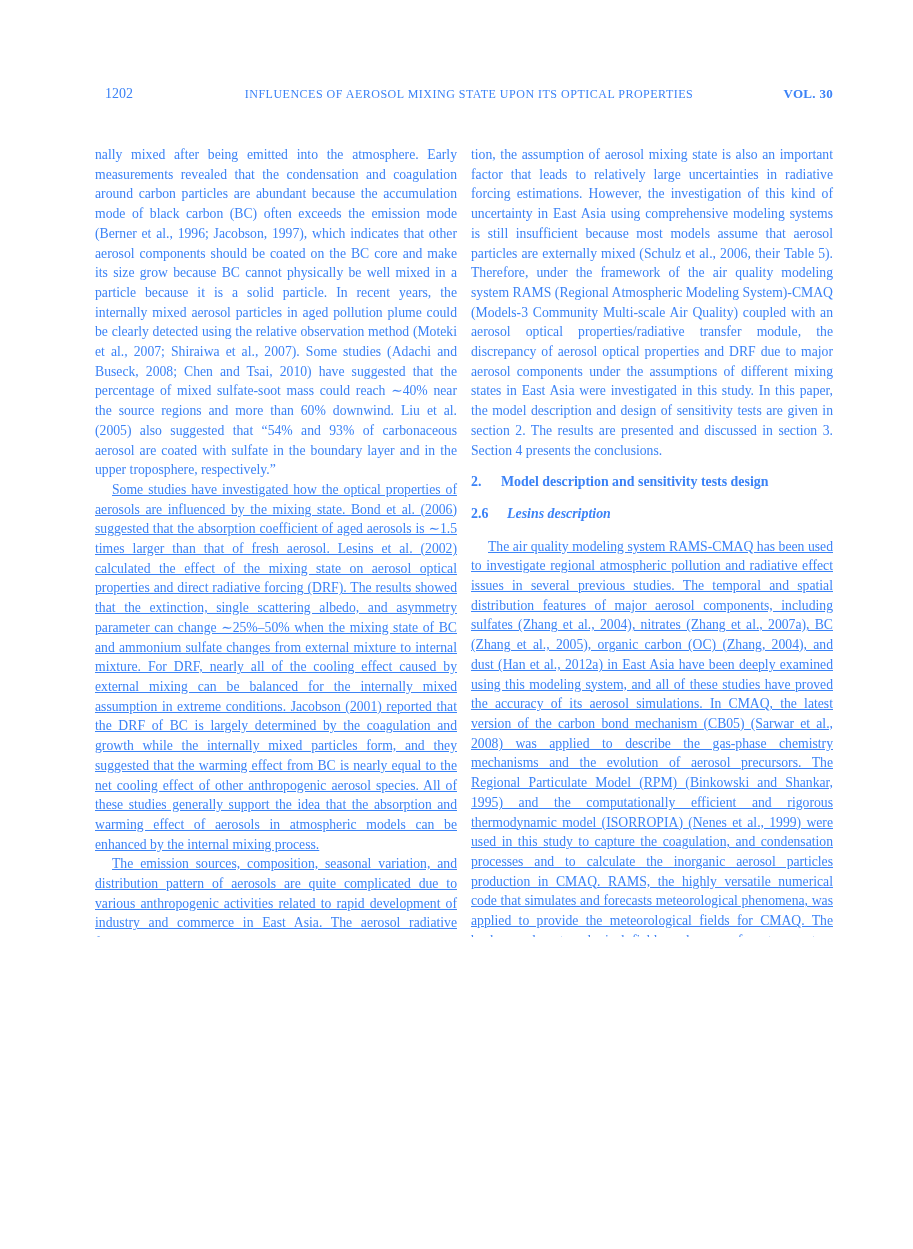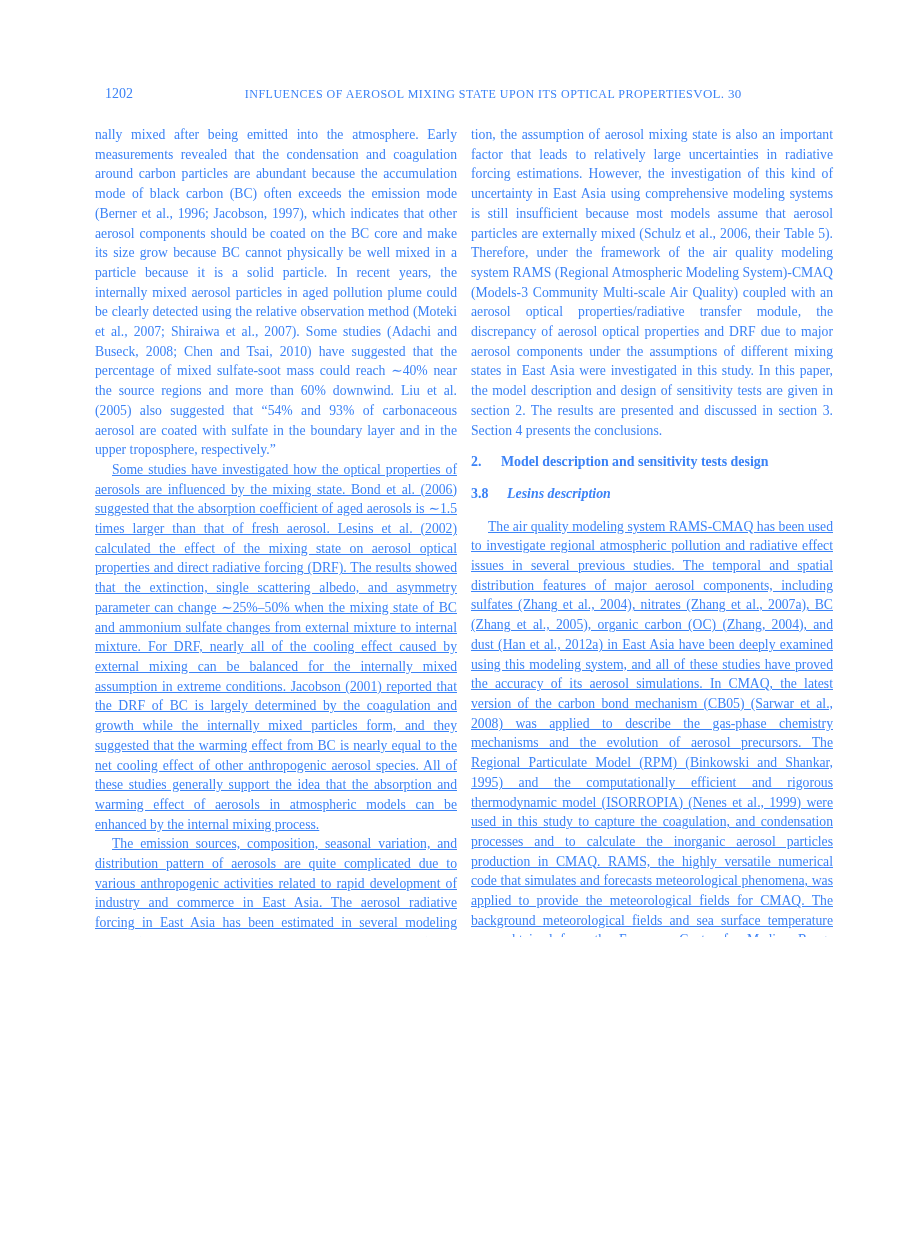--- a/index.html
+++ b/index.html
@@ -32,33 +32,36 @@
   .running-header .hdr-center {
     flex: 0 1 auto;
     font-size: 12px;
     letter-spacing: 0.5px;
     text-align: center;
     white-space: nowrap;
   }
   .running-header .hdr-right {
     flex: 1;
     font-size: 13px;
+    text-align: right;
     letter-spacing: 0.3px;
+    font-weight: bold;
   }
   .columns {
     display: flex;
     gap: 14px;
   }
   .col {
     width: 362px;
     flex: 0 0 362px;
     font-size: 13.7px;
     line-height: 19.7px;
     text-align: justify;
     text-justify: inter-word;
+    margin-top: 20px;
   }
   .col p {
     margin: 0;
   }
   .col p.indent {
     text-indent: 17px;
     text-decoration: underline;
   }
   .section-heading {
     display: flex;
@@ -114,21 +117,21 @@
 
     <section class="col">
       <p>tion, the assumption of aerosol mixing state is also an important factor that leads to relatively large uncertainties in radiative forcing estimations. However, the investigation of this kind of uncertainty in East Asia using comprehensive modeling systems is still insufficient because most models assume that aerosol particles are externally mixed (Schulz et al., 2006, their Table 5). Therefore, under the framework of the air quality modeling system RAMS (Regional Atmospheric Modeling System)-CMAQ (Models-3 Community Multi-scale Air Quality) coupled with an aerosol optical properties/radiative transfer module, the discrepancy of aerosol optical properties and DRF due to major aerosol components under the assumptions of different mixing states in East Asia were investigated in this study. In this paper, the model description and design of sensitivity tests are given in section 2. The results are presented and discussed in section 3. Section 4 presents the conclusions.</p>
 
       <h2 class="section-heading">
         <span class="sec-num">2.</span>
         <span class="sec-title">Model description and sensitivity tests design</span>
       </h2>
 
       <h3 class="subsection-heading">
-        <span class="subsec-num">3.8</span>
+        <span class="subsec-num">2.6</span>
         <span class="subsec-title">Lesins description</span>
       </h3>
 
       <p class="indent">The air quality modeling system RAMS-CMAQ has been used to investigate regional atmospheric pollution and radiative effect issues in several previous studies. The temporal and spatial distribution features of major aerosol components, including sulfates (Zhang et al., 2004), nitrates (Zhang et al., 2007a), BC (Zhang et al., 2005), organic carbon (OC) (Zhang, 2004), and dust (Han et al., 2012a) in East Asia have been deeply examined using this modeling system, and all of these studies have proved the accuracy of its aerosol simulations. In CMAQ, the latest version of the carbon bond mechanism (CB05) (Sarwar et al., 2008) was applied to describe the gas-phase chemistry mechanisms and the evolution of aerosol precursors. The Regional Particulate Model (RPM) (Binkowski and Shankar, 1995) and the computationally efficient and rigorous thermodynamic model (ISORROPIA) (Nenes et al., 1999) were used in this study to capture the coagulation, and condensation processes and to calculate the inorganic aerosol particles production in CMAQ. RAMS, the highly versatile numerical code that simulates and forecasts meteorological phenomena, was applied to provide the meteorological fields for CMAQ. The background meteorological fields and sea surface temperature were obtained from the European Center for Medium-Range Weather Forecasts (ECMWF) reanalysis datasets (1°×1° spatial resolution) and are based on weekly mean values and observed monthly snow cover information, respectively. A parameterization of aerosol optical properties and a</p>
     </section>
 
   </main>
 
 </div>
 

